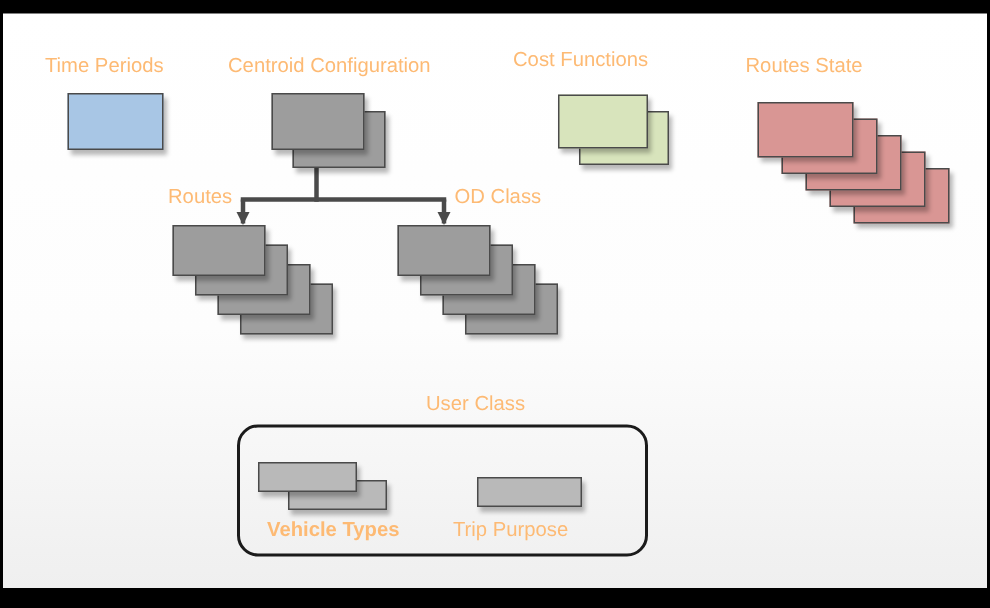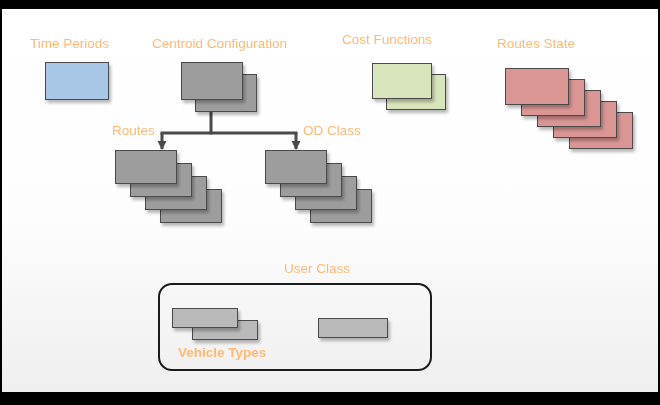--- a/index.html
+++ b/index.html
@@ -157,13 +157,14 @@
 
   <div class="stack" id="vehicle-stack">
     <div class="card"></div>
     <div class="card"></div>
   </div>
   <div class="label" style="left:178px; top:345px;font-weight:bold;">Vehicle Types</div>
 
   <div class="stack" id="trip-stack">
     <div class="card"></div>
   </div>
+  <div class="label" style="left:302px; top:345px;">Trip Purpose</div>
 </div>
 
 </body></html>

